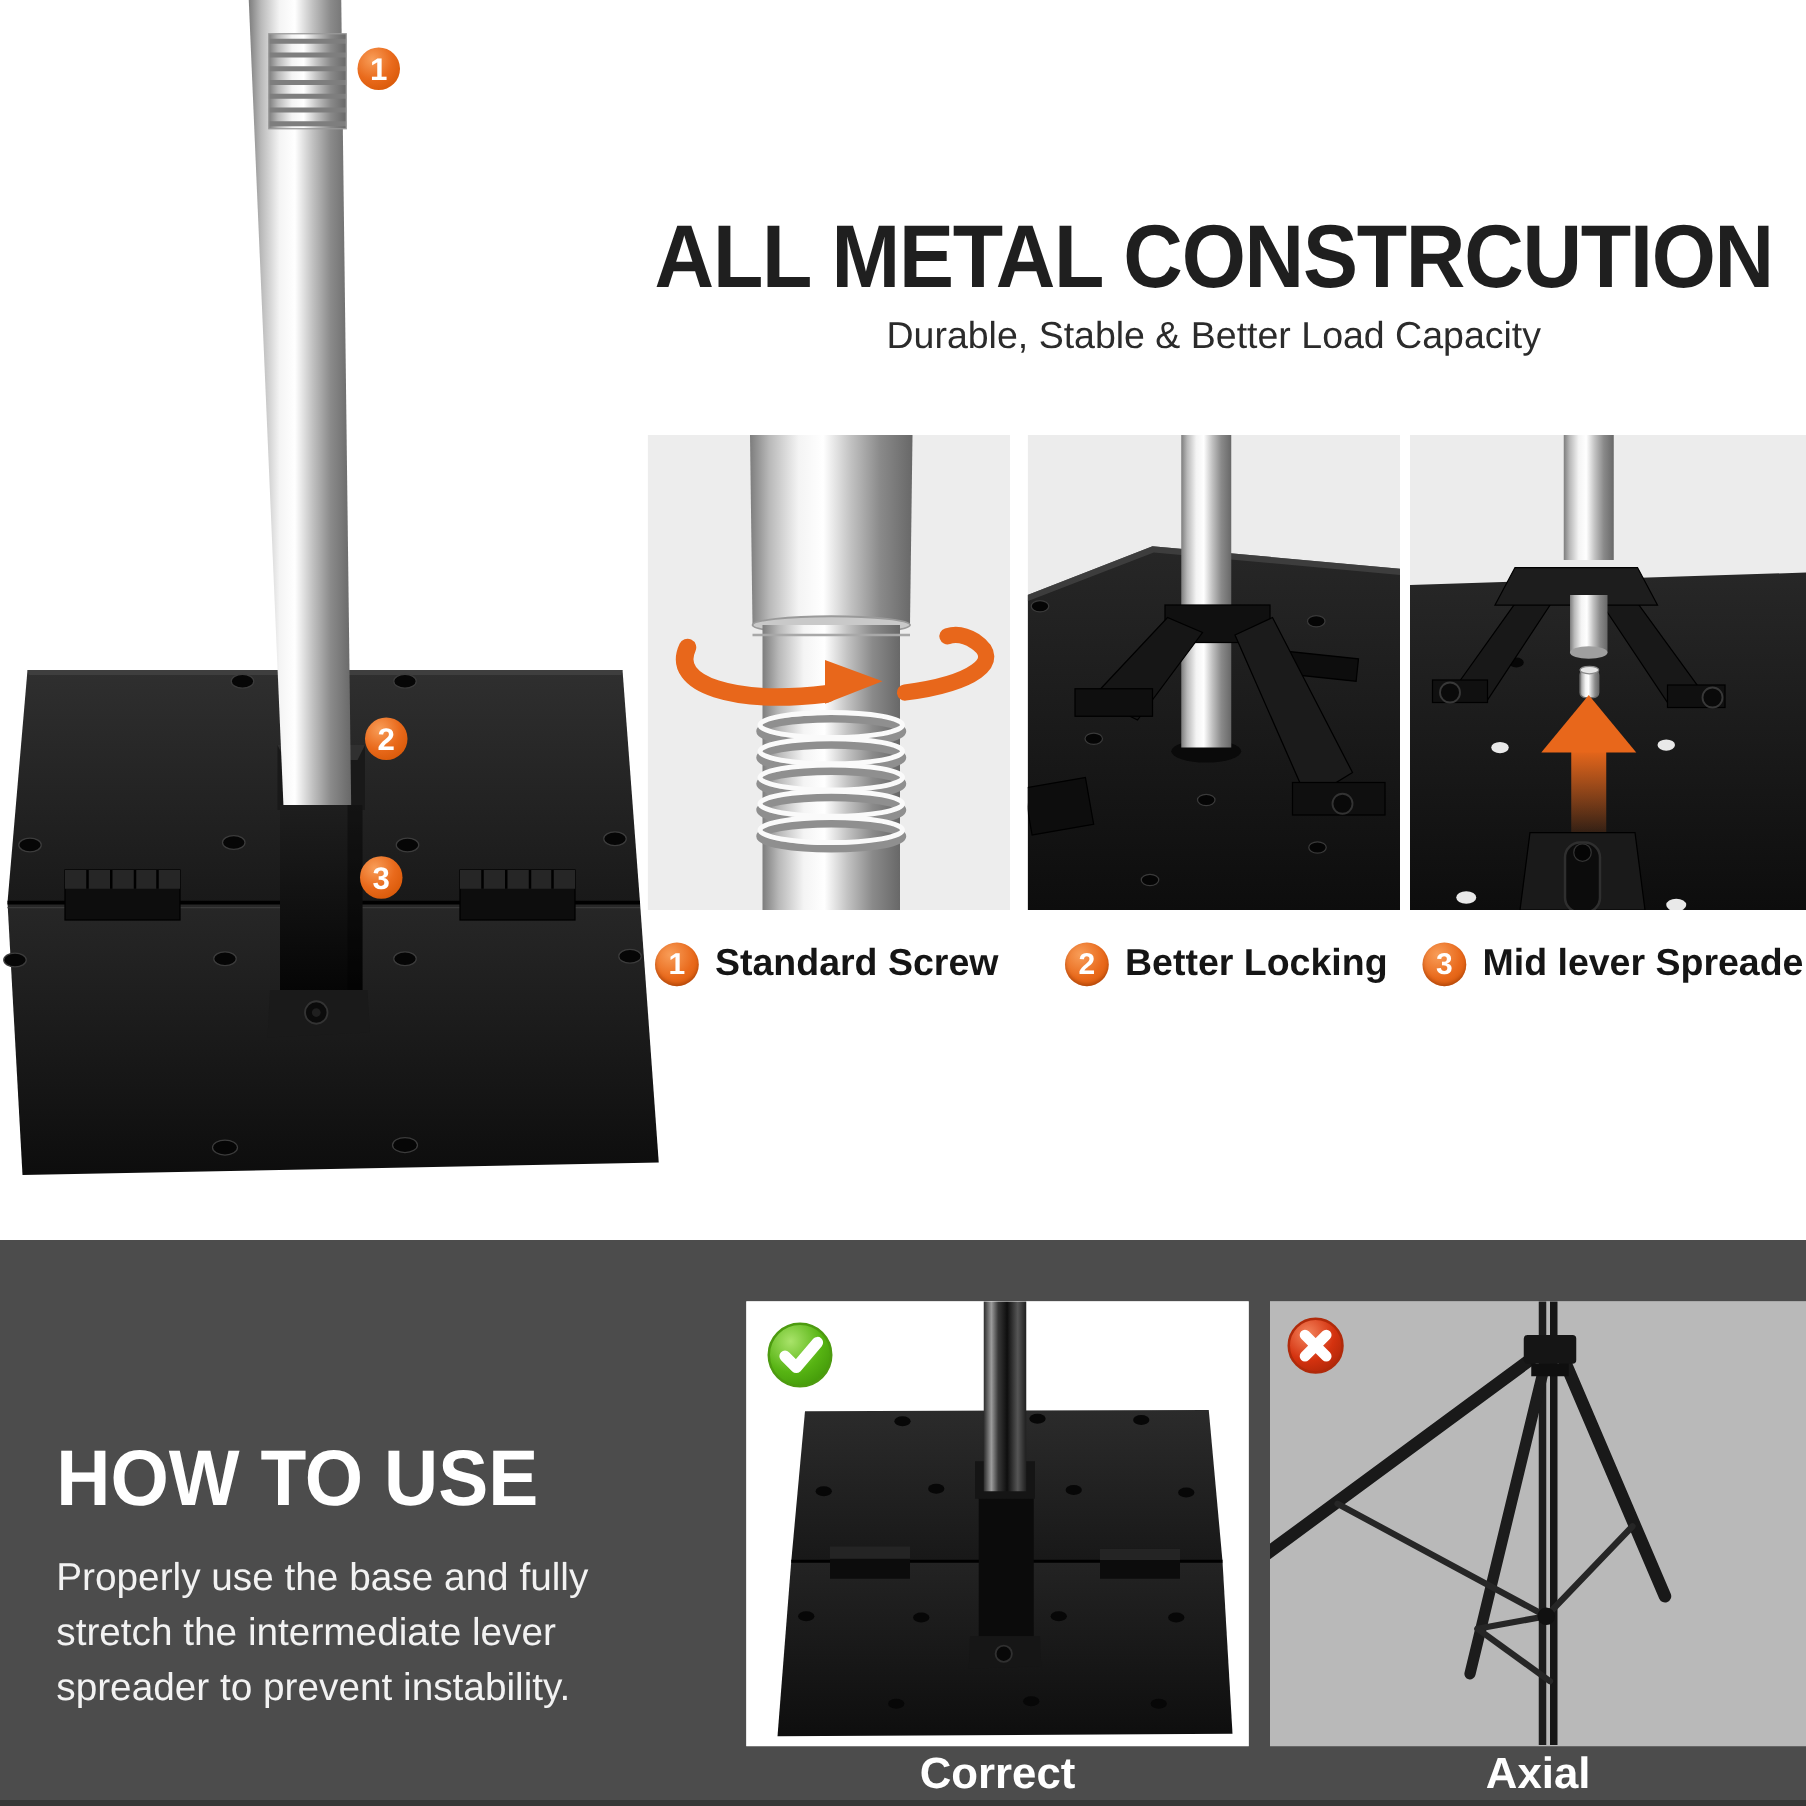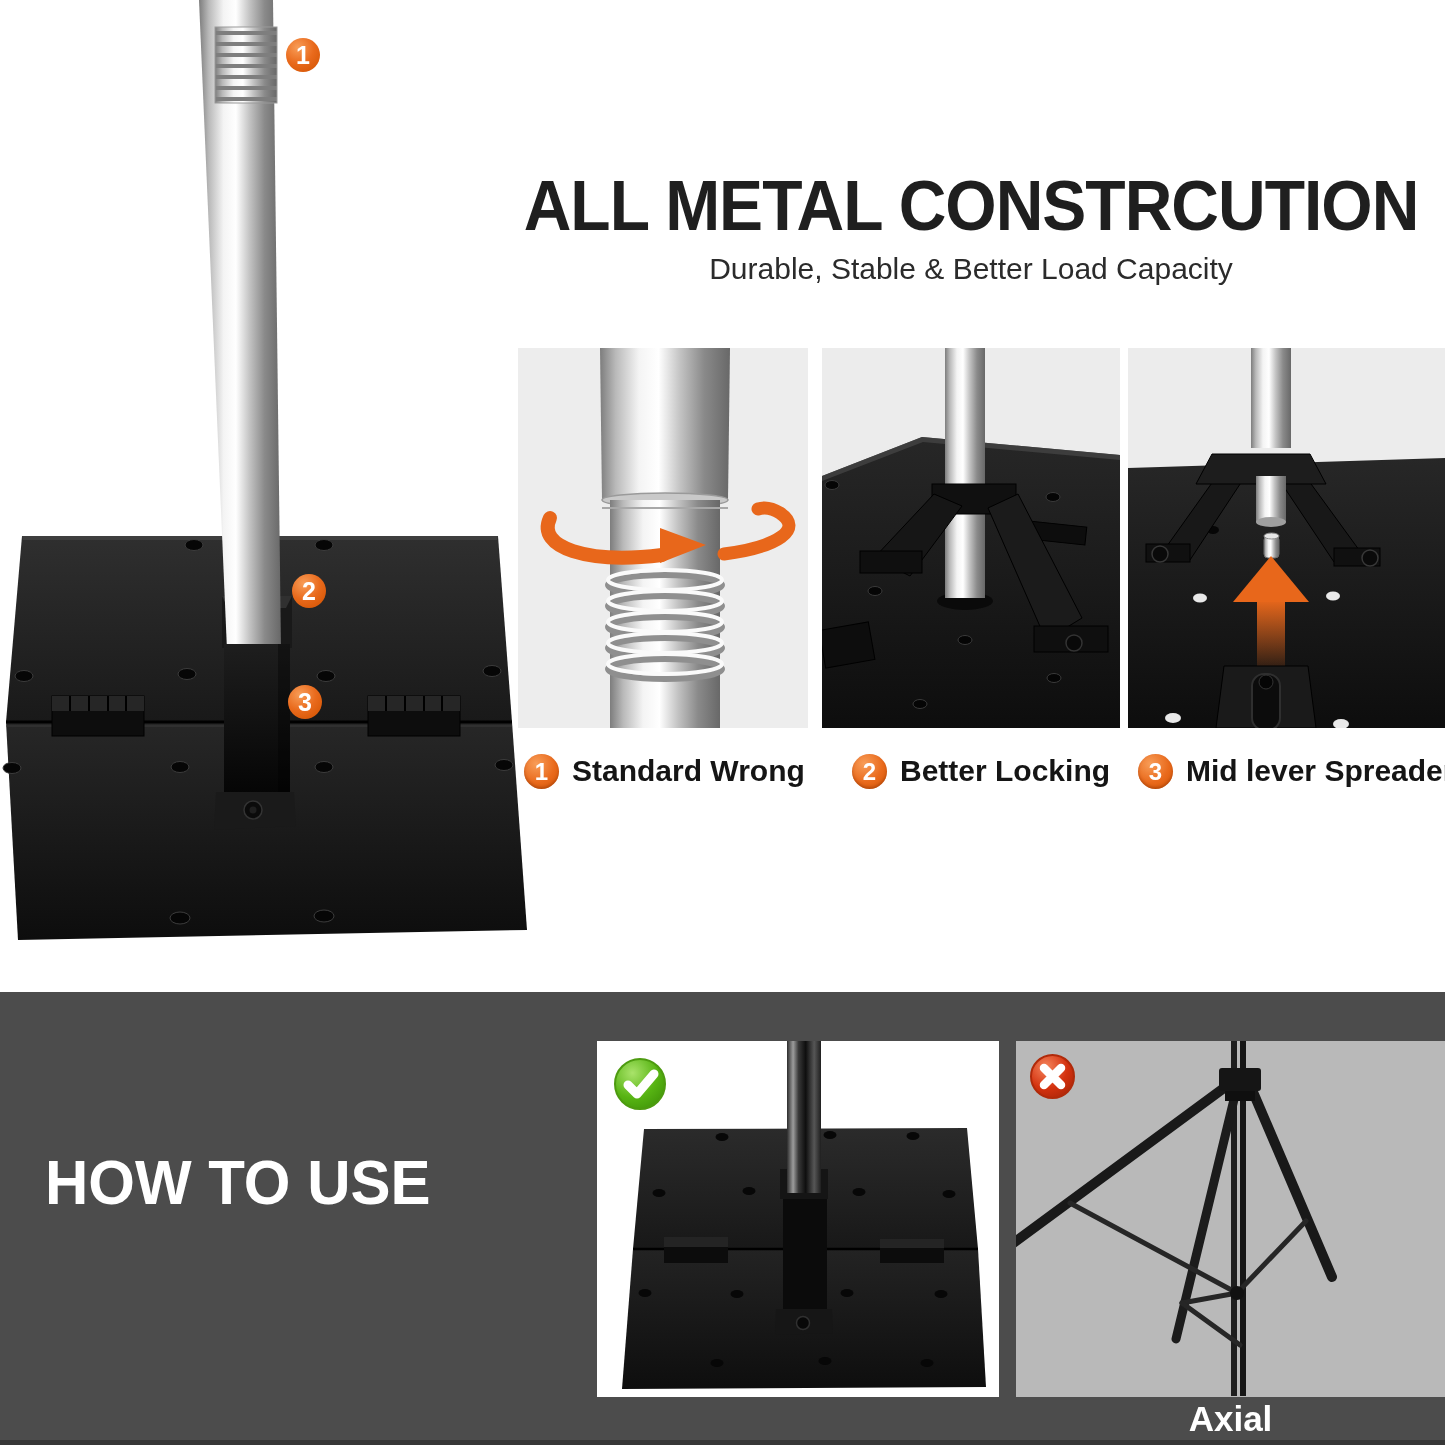--- a/index.html
+++ b/index.html
@@ -297,34 +297,35 @@
         <polygon points="96,318 180,318 188,380 88,380" fill="#1a1a1a" stroke="#000"></polygon>
         <rect x="124" y="326" width="28" height="56" rx="12" fill="#0c0c0c" stroke="#2f2f2f" stroke-width="2"></rect>
         <circle cx="138" cy="334" r="7" fill="#050505" stroke="#333"></circle>
         <line x1="138" y1="382" x2="138" y2="380" stroke="#000" stroke-width="3"></line>
       </g>
     </svg>
   </div>
 
   <div id="feature1" class="abs feature-item">
     <div class="num-badge">1</div>
-    <div class="feature-label">Standard Wrong</div>
+    <div class="feature-label">Standard Screw</div>
   </div>
   <div id="feature2" class="abs feature-item">
     <div class="num-badge">2</div>
     <div class="feature-label">Better Locking</div>
   </div>
   <div id="feature3" class="abs feature-item">
     <div class="num-badge">3</div>
     <div class="feature-label">Mid lever Spreader</div>
   </div>
 
   <div class="abs dark-section"></div>
 
   <div class="abs howto-title">HOW TO USE</div>
+  <div class="abs howto-body">Properly use the base and fully stretch the intermediate lever spreader to prevent instability.</div>
 
   <div id="correct-card" class="abs compare-card">
     <svg width="402" height="356" viewBox="0 0 402 356">
       <defs>
         <linearGradient id="darkChrome" x1="0" y1="0" x2="1" y2="0">
           <stop offset="0" stop-color="#2c2c2c"></stop>
             <stop offset=".18" stop-color="#9c9c9c"></stop>
           <stop offset=".34" stop-color="#383838"></stop>
             <stop offset=".55" stop-color="#0e0e0e"></stop>
           <stop offset=".8" stop-color="#565656"></stop>
@@ -416,17 +417,18 @@
           <stop offset="0" stop-color="#f4855d"></stop>
             <stop offset=".55" stop-color="#d4320f"></stop>
           <stop offset="1" stop-color="#a32307"></stop>
         </radialGradient>
       </defs>
       <circle cx="23.5" cy="23.5" r="21.5" fill="url(#redG)" stroke="#b02a0a" stroke-width="2"></circle>
       <path d="M 15 15 L 32 32 M 32 15 L 15 32" fill="none" stroke="#ffffff" stroke-width="8.5" stroke-linecap="round"></path>
     </svg>
   </div>
 
+  <div id="correct-caption" class="abs compare-caption">Correct</div>
   <div id="wrong-caption" class="abs compare-caption">Axial</div>
 
   <div class="abs bottom-edge"></div>
 
 </div>
 
 </body></html>

